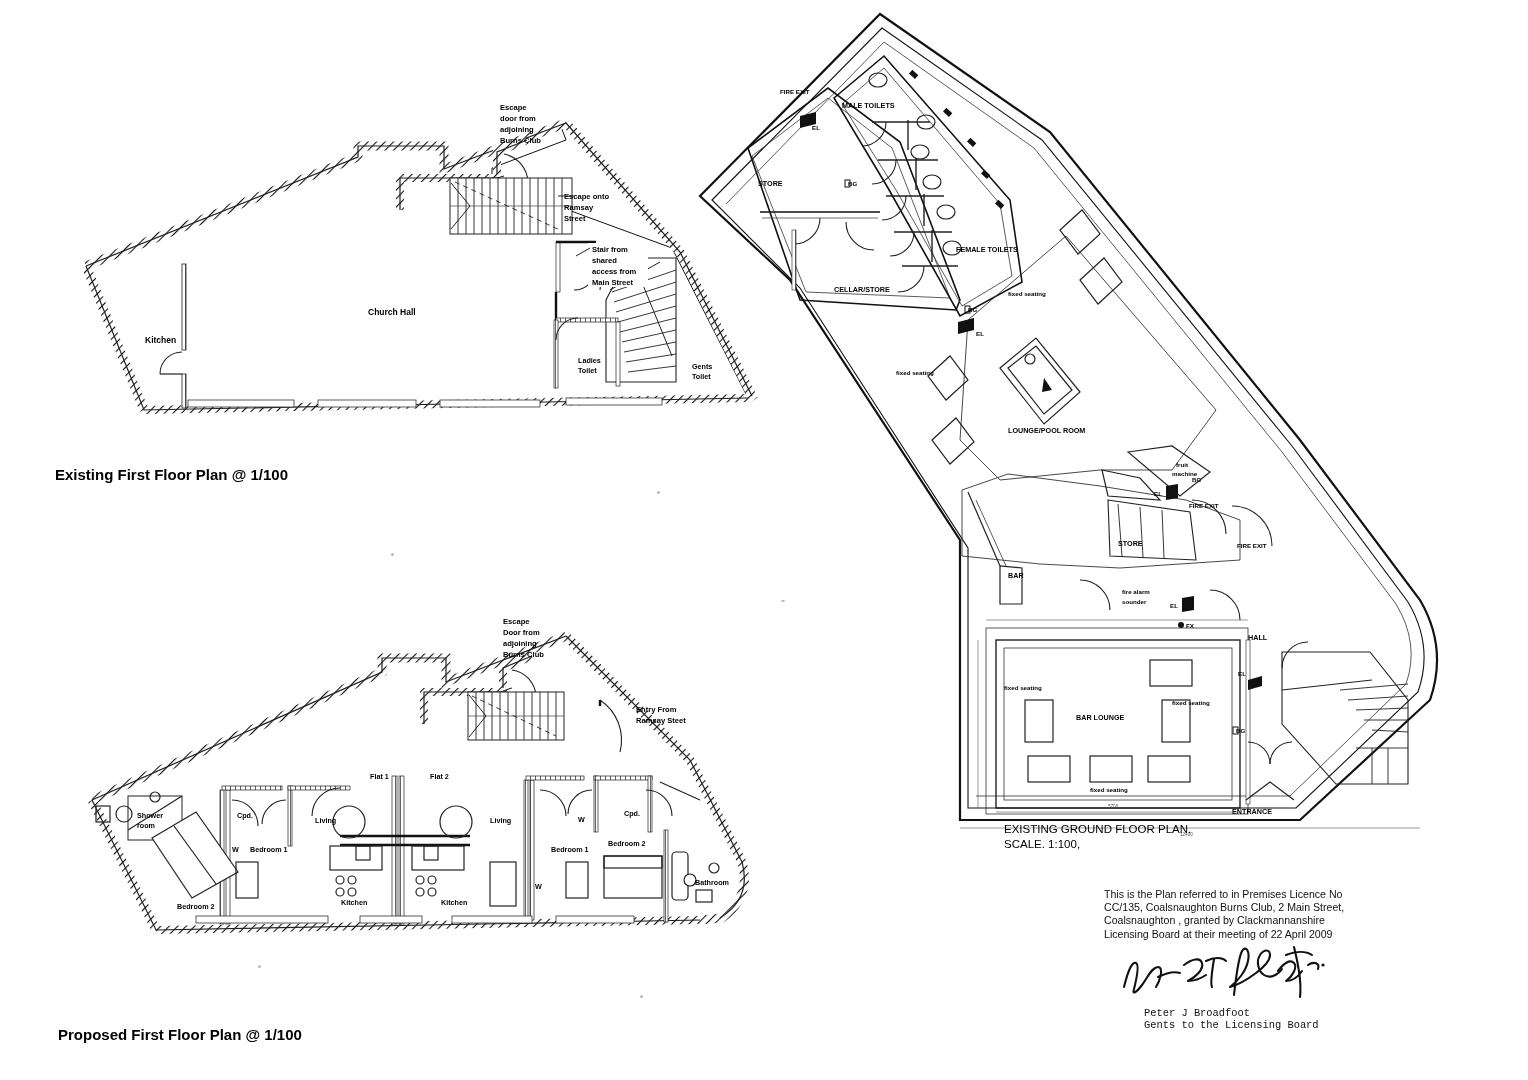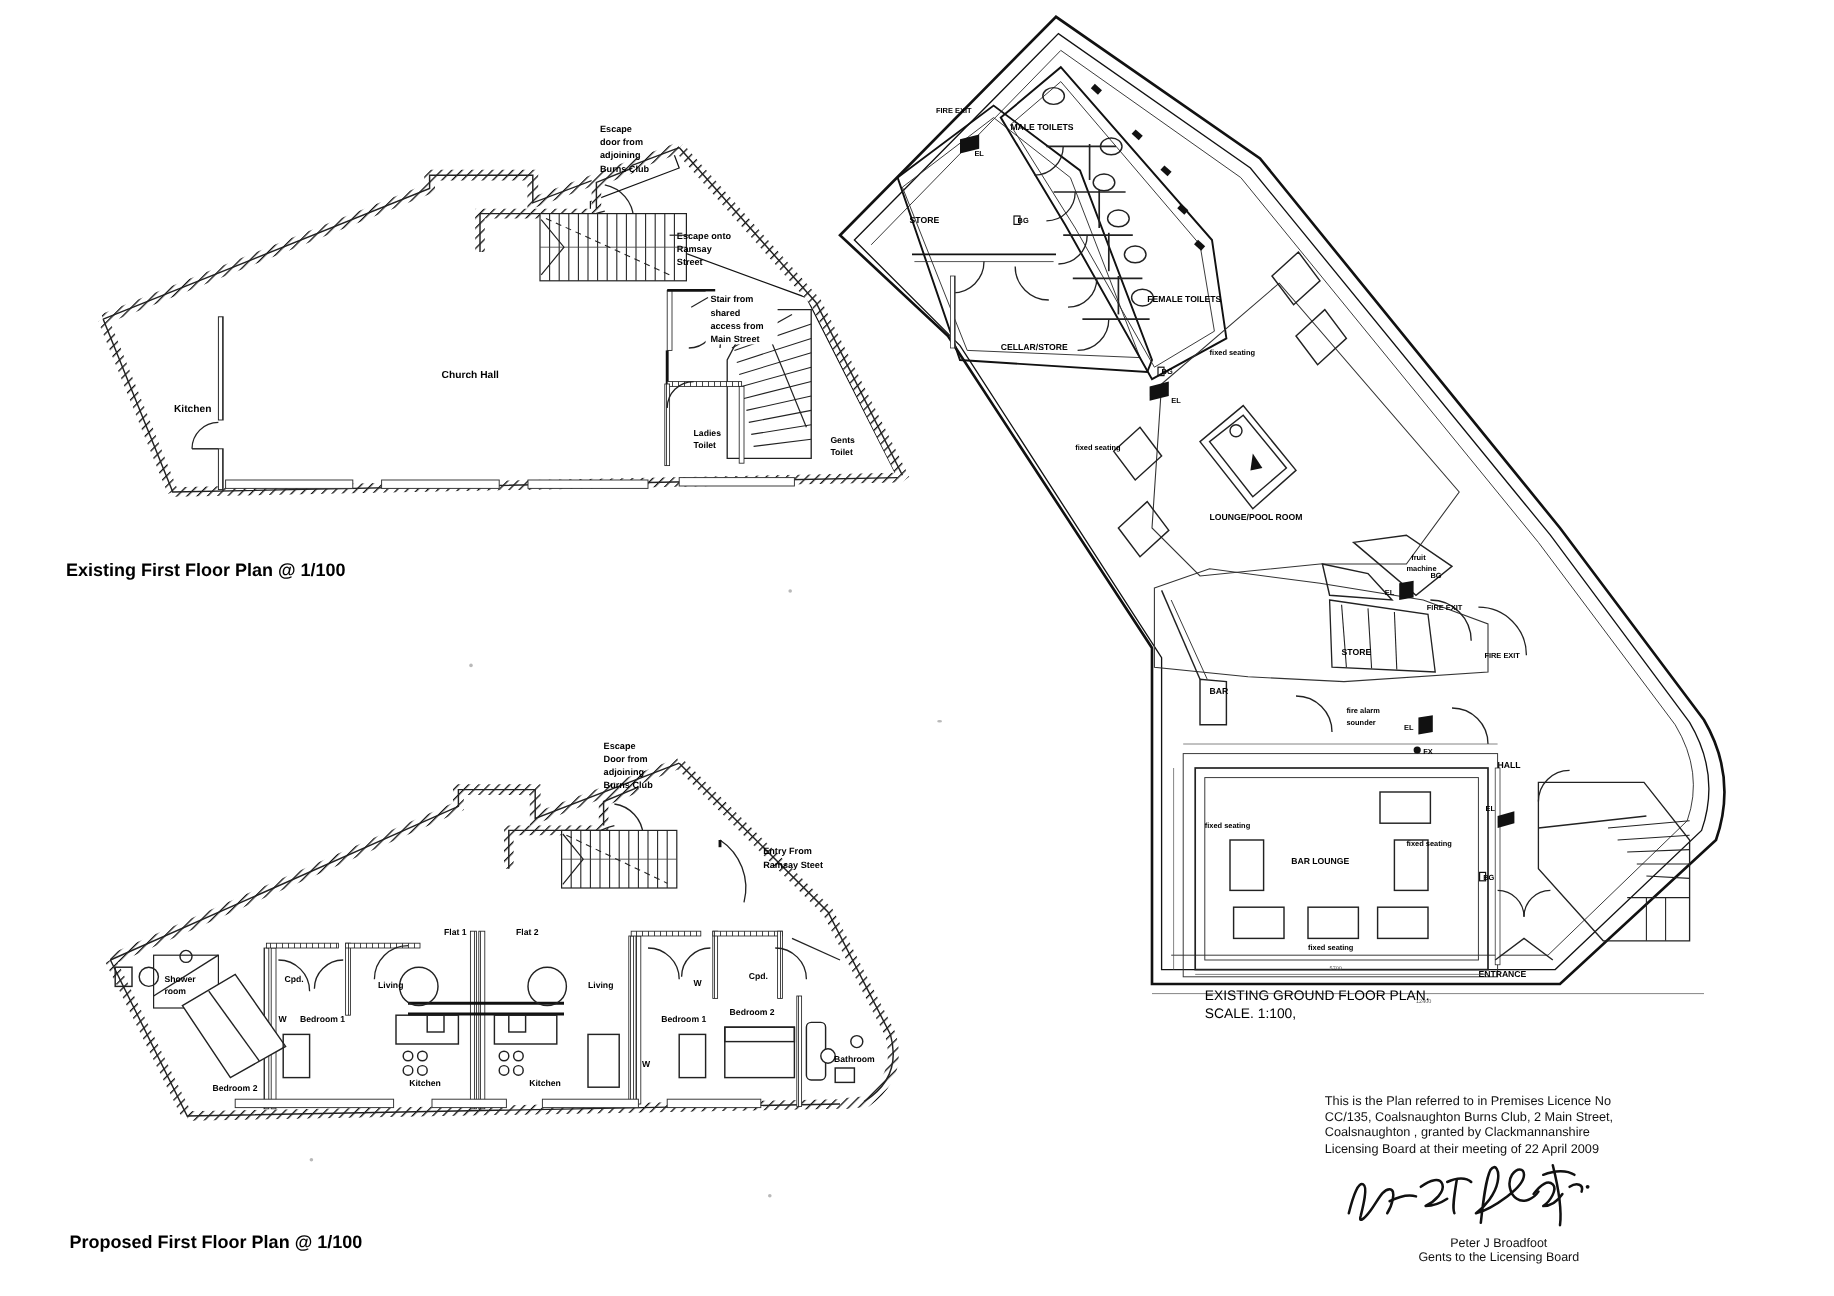--- a/index.html
+++ b/index.html
@@ -81,35 +81,34 @@
   }
   .legal-block {
     position: absolute;
     left: 1104px;
     top: 888px;
     width: 250px;
     font-size: 10.6px;
     line-height: 13.2px;
     color: #111;
     font-family: "Liberation Sans", sans-serif;
-    margin-top: 24px;
   }
   .legal-block p { margin: 0; }
   .sig-wrap {
     position: relative;
     height: 62px;
     margin-top: 4px;
   }
   .sig-wrap svg { position: absolute; left: 14px; top: -4px; }
   .sig-name {
-    text-align: center;
     font-size: 10.4px;
     line-height: 12.6px;
     margin-top: 0px;
     padding-left: 40px;
+    font-family: Liberation Mono, monospace;
   }
   .speck { position: absolute; background: #b9b9b9; border-radius: 50%; }
 </style>
 </head>
 <body>
 
 <div class="sheet">
 
   <svg class="plan-svg" viewBox="0 0 1528 1080">
     <defs>

